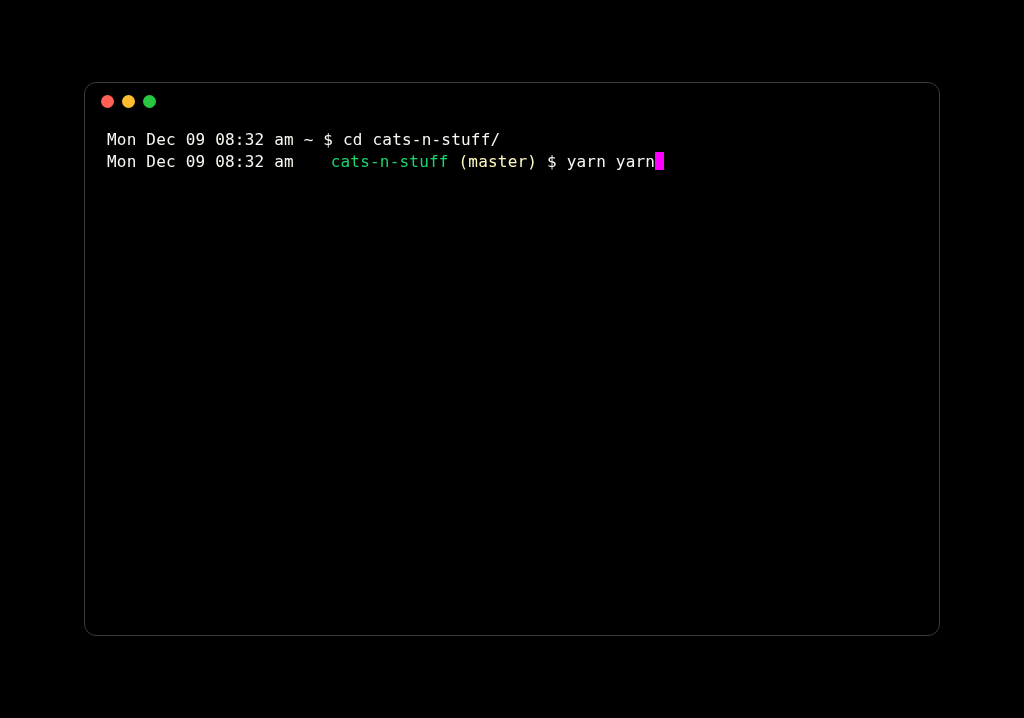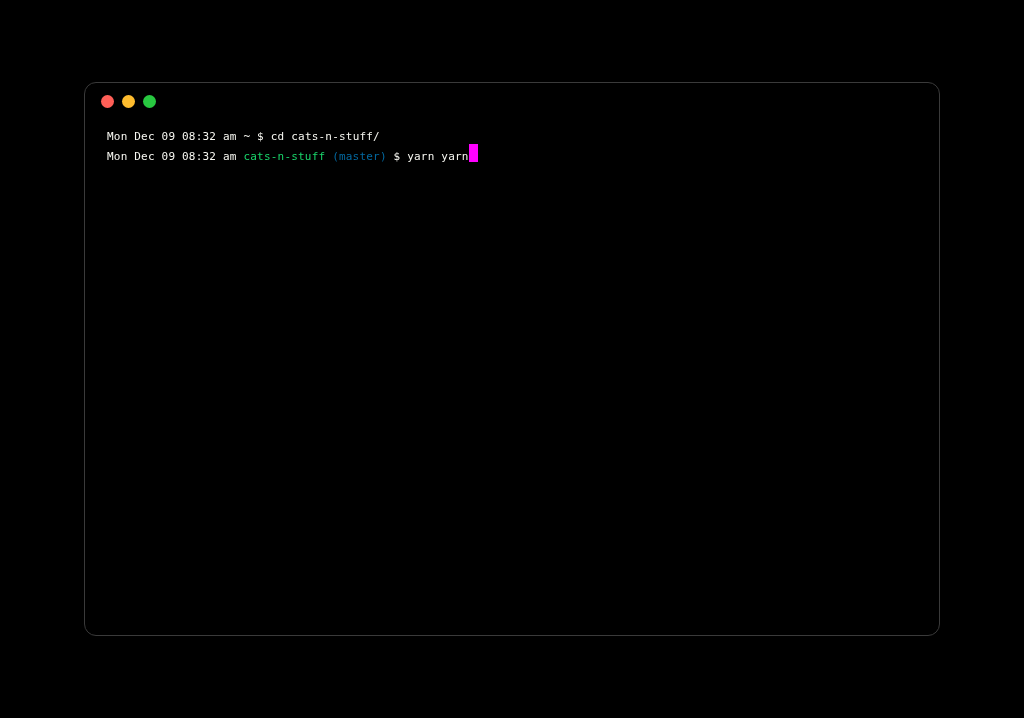--- a/index.html
+++ b/index.html
@@ -35,33 +35,33 @@
     .traffic-light {
       width: 13px;
       height: 13px;
       border-radius: 50%;
     }
     .tl-close { background: #ff5f57; }
     .tl-minimize { background: #febc2e; }
     .tl-maximize { background: #28c840; }
     .terminal-body {
       padding: 10px 22px 22px 22px;
-      font-size: 11px;
+      font-size: 16px;
       line-height: 1.4;
       letter-spacing: 0.2px;
       color: #f8f8f2;
       font-weight: 400;
     }
     .line {
       white-space: pre;
       display: block;
     }
     .white { color: #f8f8f2; }
-    .green { color: #19d66b; }
-    .cyan { color: #0369a1; }
+    .green { color: #19d66b; margin-left: 27px; }
+    .cyan { color: #fef9c3; }
     .cursor {
       display: inline-block;
       width: 9px;
       height: 18px;
       background: #ff00ff;
       vertical-align: text-bottom;
       margin-bottom: 1px;
     }
   </style>
 </head>

